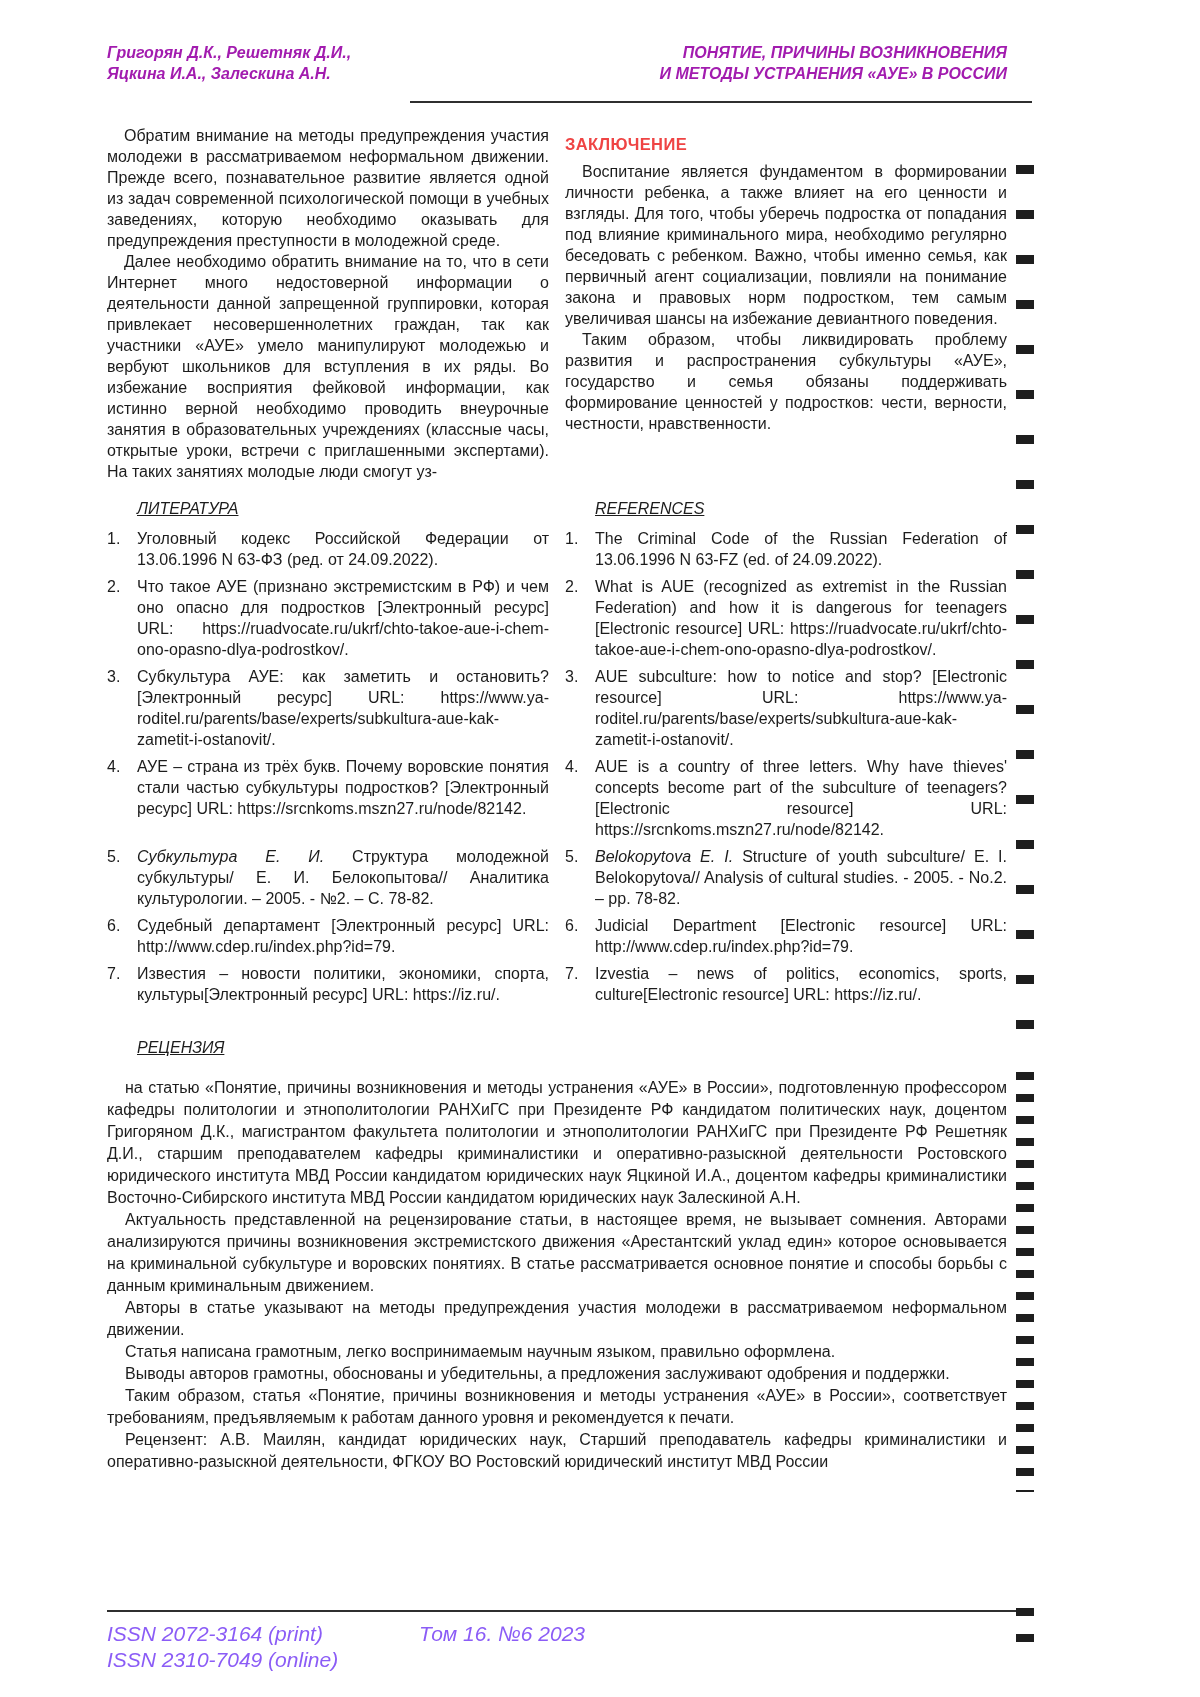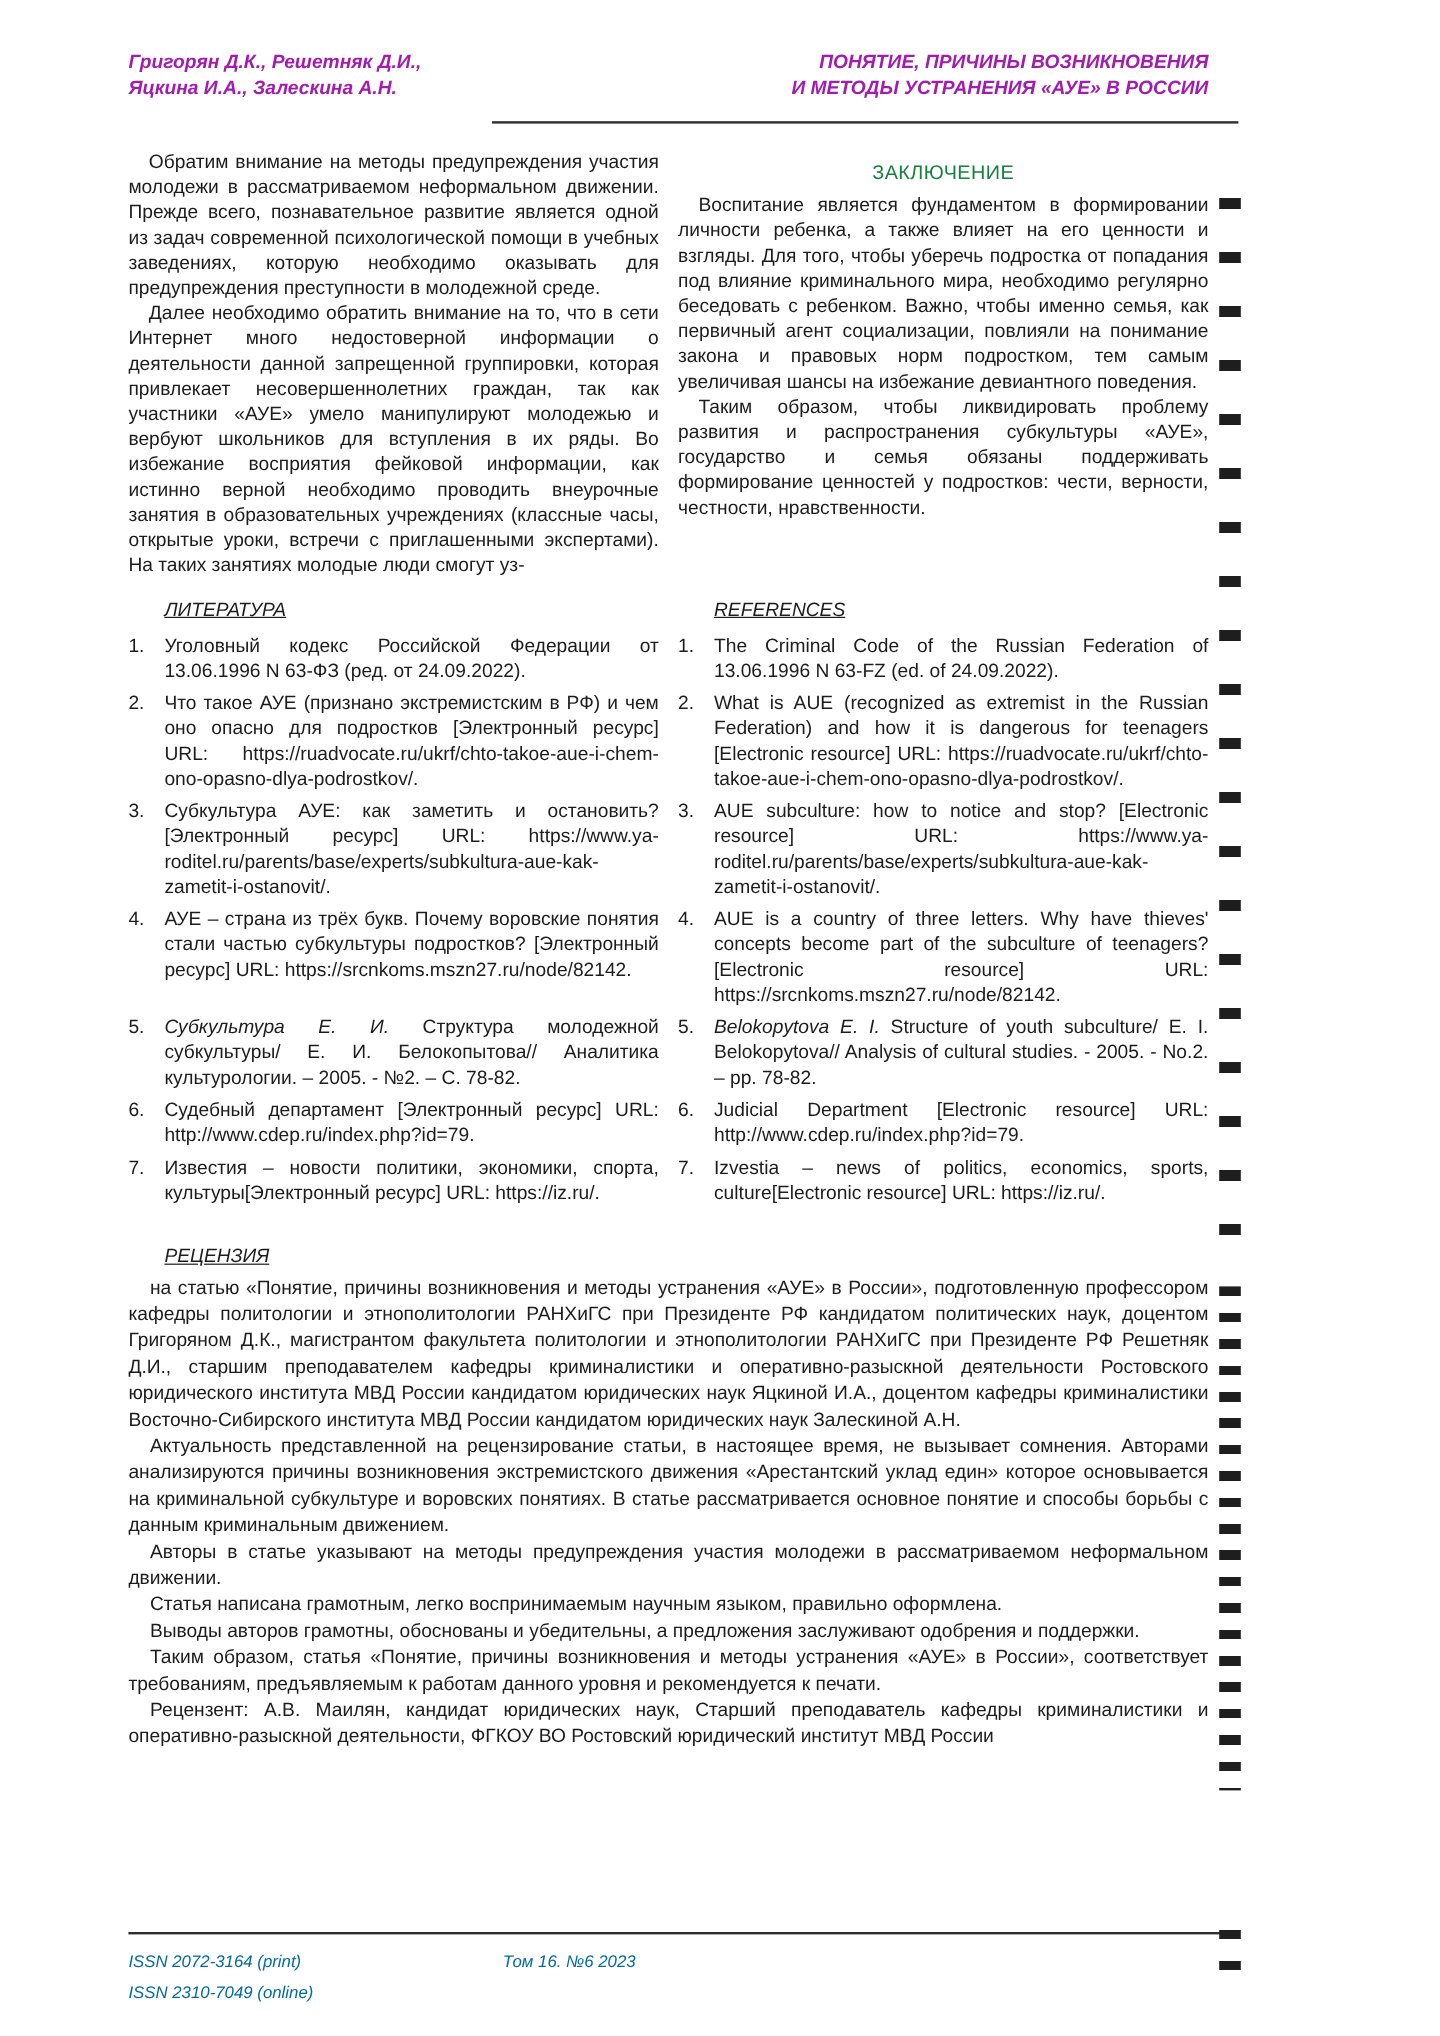--- a/index.html
+++ b/index.html
@@ -47,24 +47,24 @@
     column-gap: 16px;
     margin-top: 22px;
     font-size: 16px;
     line-height: 21px;
     text-align: justify;
   }
   p.body-par { text-indent: 17px; }
   p.no-indent { text-indent: 0; }
   .conclusion-heading {
     font-size: 16.5px;
-    font-weight: 400;
+    font-weight: 700;
     letter-spacing: 0.4px;
-    text-align: center;
-    color: #15803d;
+    text-align: left;
+    color: #ef4444;
     margin: 9px 0 6px 0;
   }
 
   
   .refgrid {
     display: grid;
     grid-template-columns: 1fr 1fr;
     column-gap: 16px;
     margin-top: 16px;
     font-size: 16px;
@@ -91,34 +91,34 @@
   .review {
     margin-top: 26px;
     font-size: 16px;
     line-height: 22px;
     text-align: justify;
   }
   .review .rhead {
     font-style: italic;
     text-decoration: underline;
     margin-left: 30px;
-    margin-bottom: 4px;
+    margin-bottom: 18px;
     text-align: left;
   }
   .review p { text-indent: 18px; }
 
   
   .footer {
     position: absolute;
     left: 107px;
     top: 1610px;
     width: 925px;
     font-style: italic;
-    font-size: 14px;
-    color: #0369a1;
+    font-size: 21px;
+    color: #8b5cf6;
   }
   .footer-rule {
     border-top: 2px solid #2f2f2f;
     margin-bottom: 9px;
   }
   .footer-row {
     display: flex;
     padding-right: 25px;
     line-height: 26px;
   }

